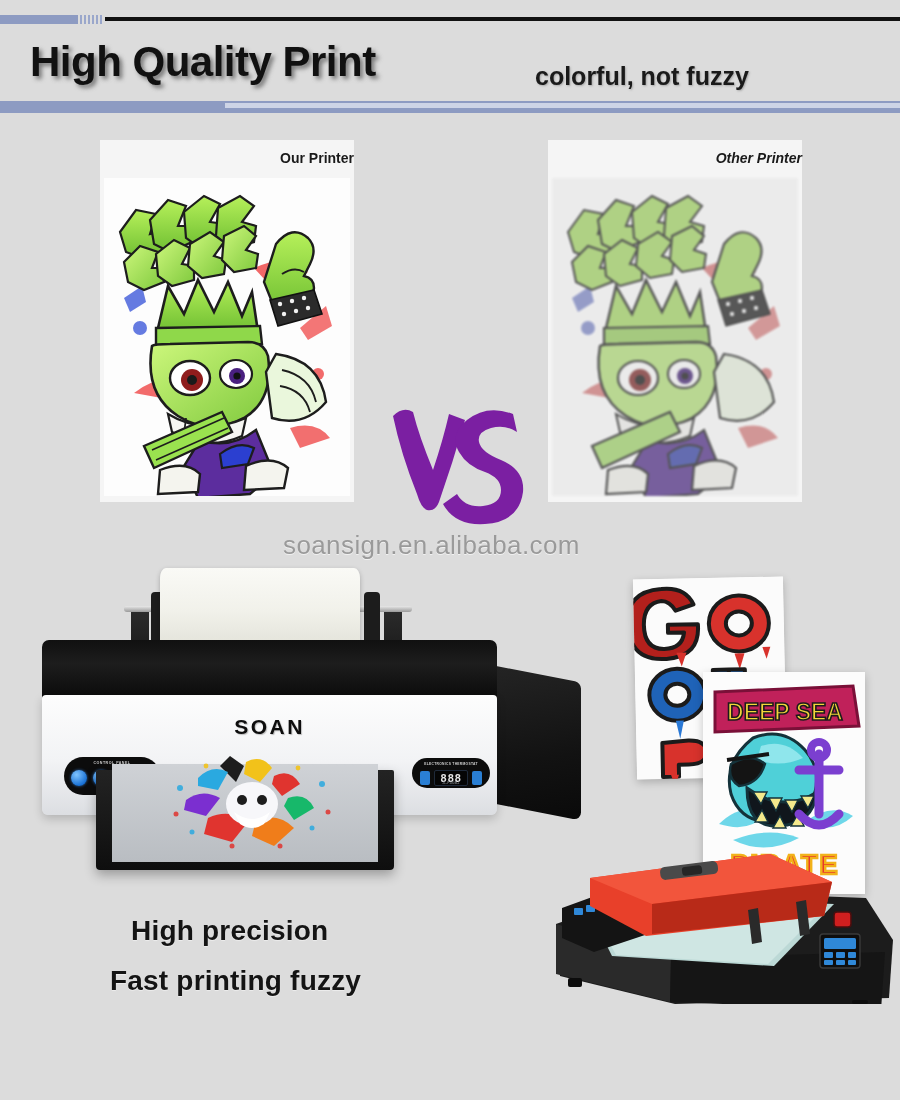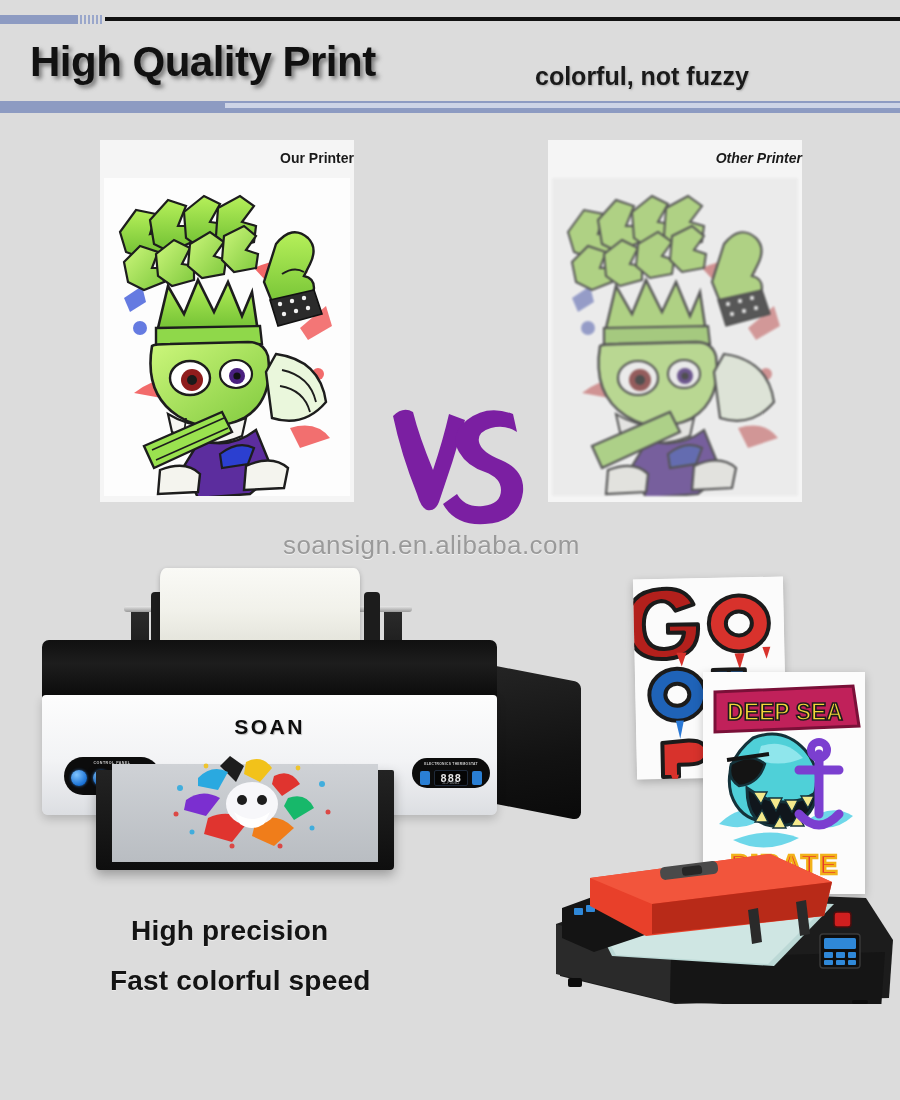--- a/index.html
+++ b/index.html
@@ -546,15 +546,15 @@
       </g>
 
       <rect x="16" y="126" width="14" height="9" rx="2" fill="#0c0c0c"></rect>
       <rect x="300" y="148" width="16" height="4" rx="2" fill="#0c0c0c"></rect>
     </svg>
   </div>
 
   <div class="watermark">soansign.en.alibaba.com</div>
 
   <div class="caption cap1">High precision</div>
-  <div class="caption cap2">Fast colorful speed</div>
+  <div class="caption cap2">Fast printing fuzzy</div>
 
 </div>
 
 </body></html>

